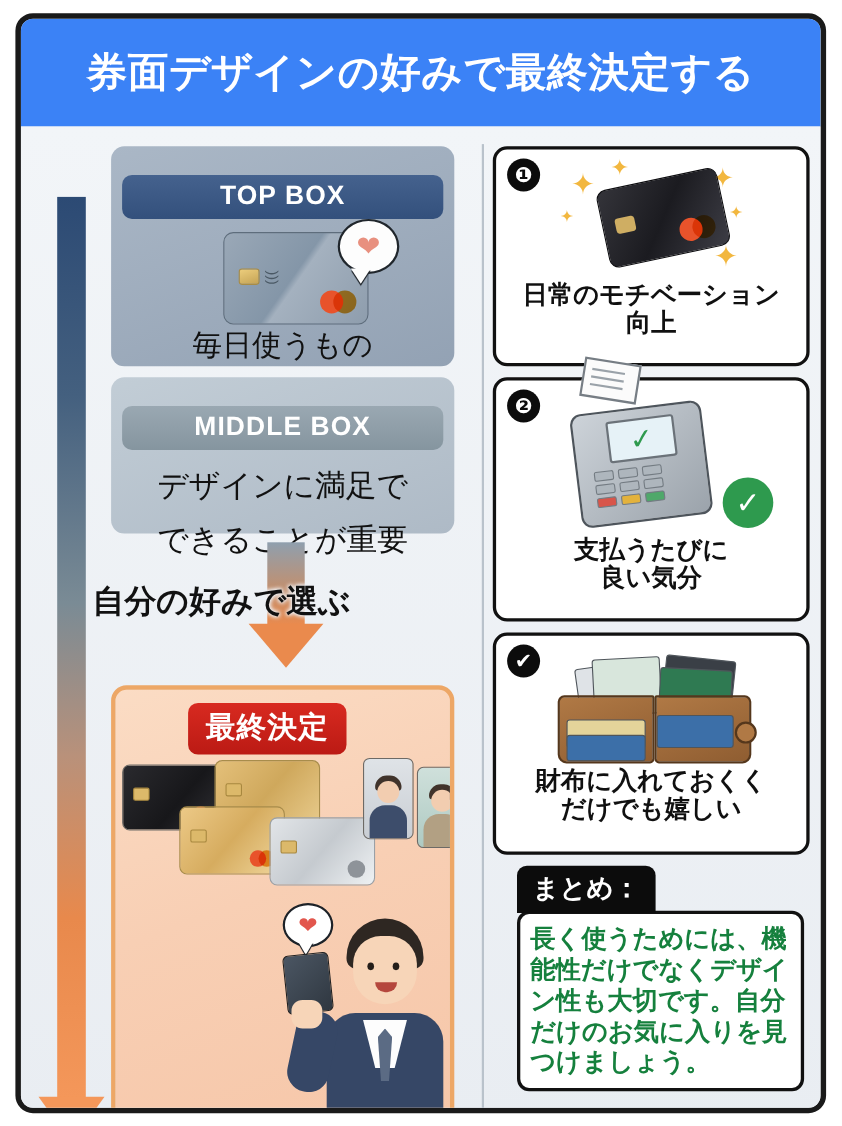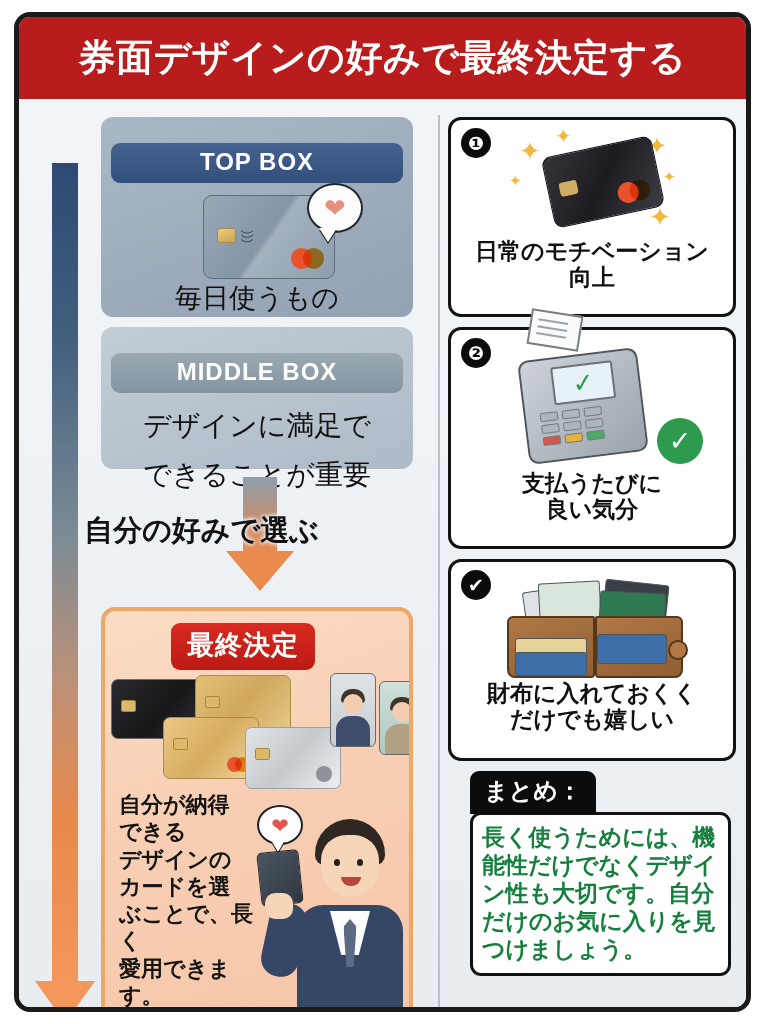--- a/index.html
+++ b/index.html
@@ -15,22 +15,22 @@
     left: 14px; top: 12px;
     width: 737px; height: 1000px;
     border: 5px solid #1a1a1a;
     border-radius: 16px;
     background: #eef1f5;
     overflow: hidden;
   }
 
   
   .title-bar {
-    height: 82px;
-    background: #b91c1c;
+    height: 98px;
+    background: #3b82f6;
     display: flex; align-items: center; justify-content: center;
   }
   .title-text {
     color: #ffffff;
     font-size: 37px;
     font-weight: bold;
     letter-spacing: 0.5px;
     white-space: nowrap;
   }
 
@@ -453,28 +453,20 @@
             <div class="pc-head"></div>
             <div class="pc-body"></div>
           </div>
           <div class="pcard pc2">
             <div class="pc-hair"></div>
             <div class="pc-head"></div>
             <div class="pc-body"></div>
           </div>
         </div>
 
-        <div class="final-text">
-          <div>自分が納得</div>
-          <div>できる</div>
-          <div>デザインの</div>
-          <div>カードを選</div>
-          <div>ぶことで、長く</div>
-          <div>愛用できます。</div>
-        </div>
 
         <div class="person">
           <div class="p-bubble">
             <span class="heart">❤</span>
           </div>
           <div class="p-body">
             <div class="p-shirt"></div>
             <div class="p-tie"></div>
           </div>
           <div class="p-hair"></div>

